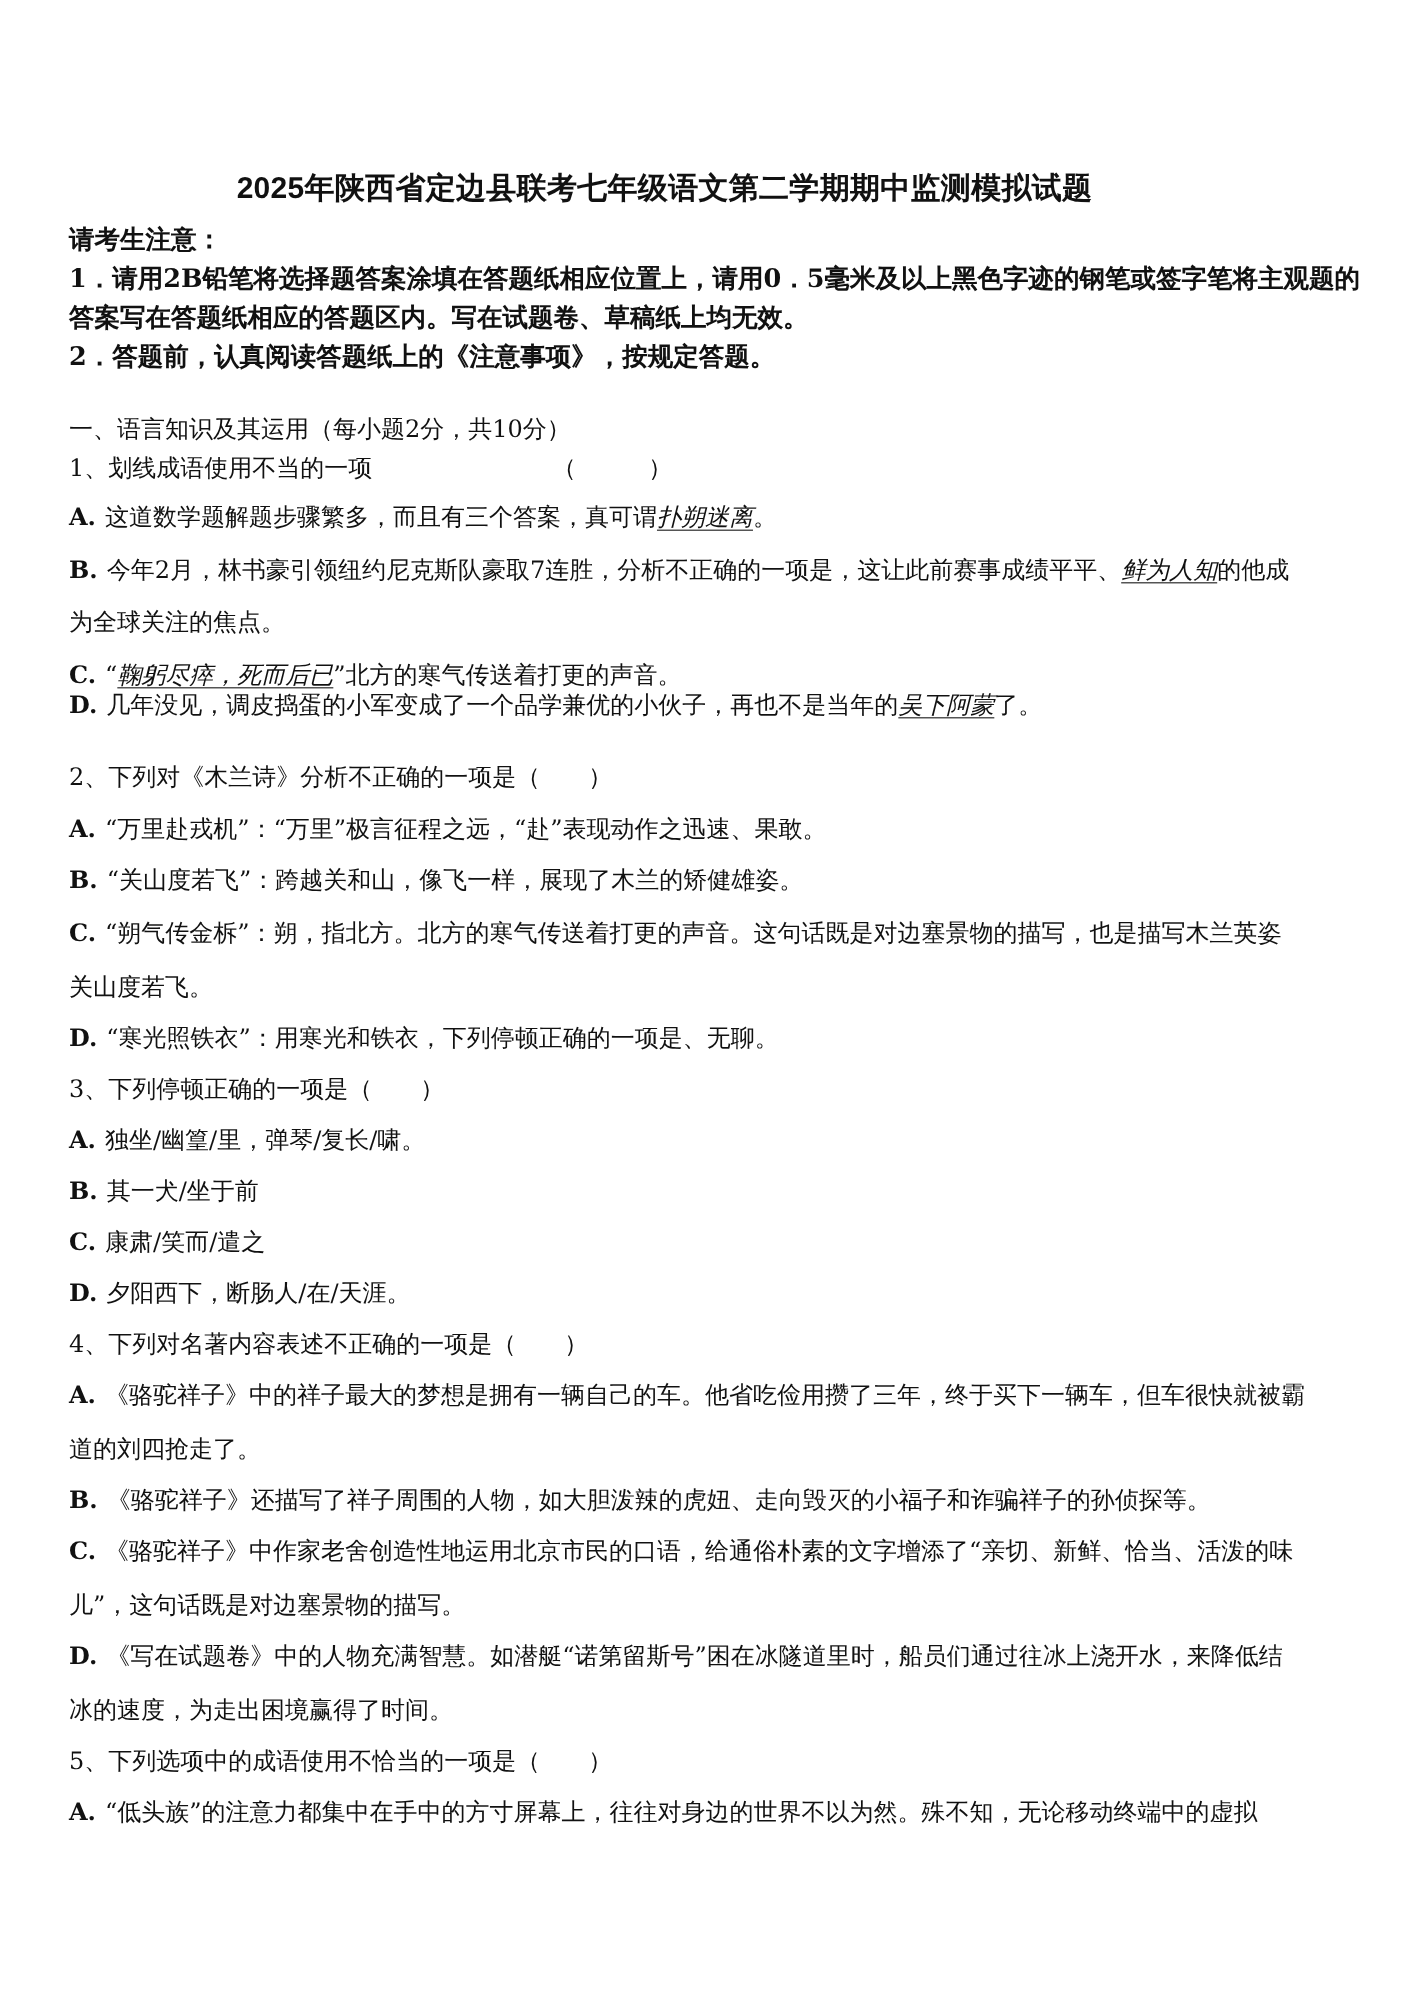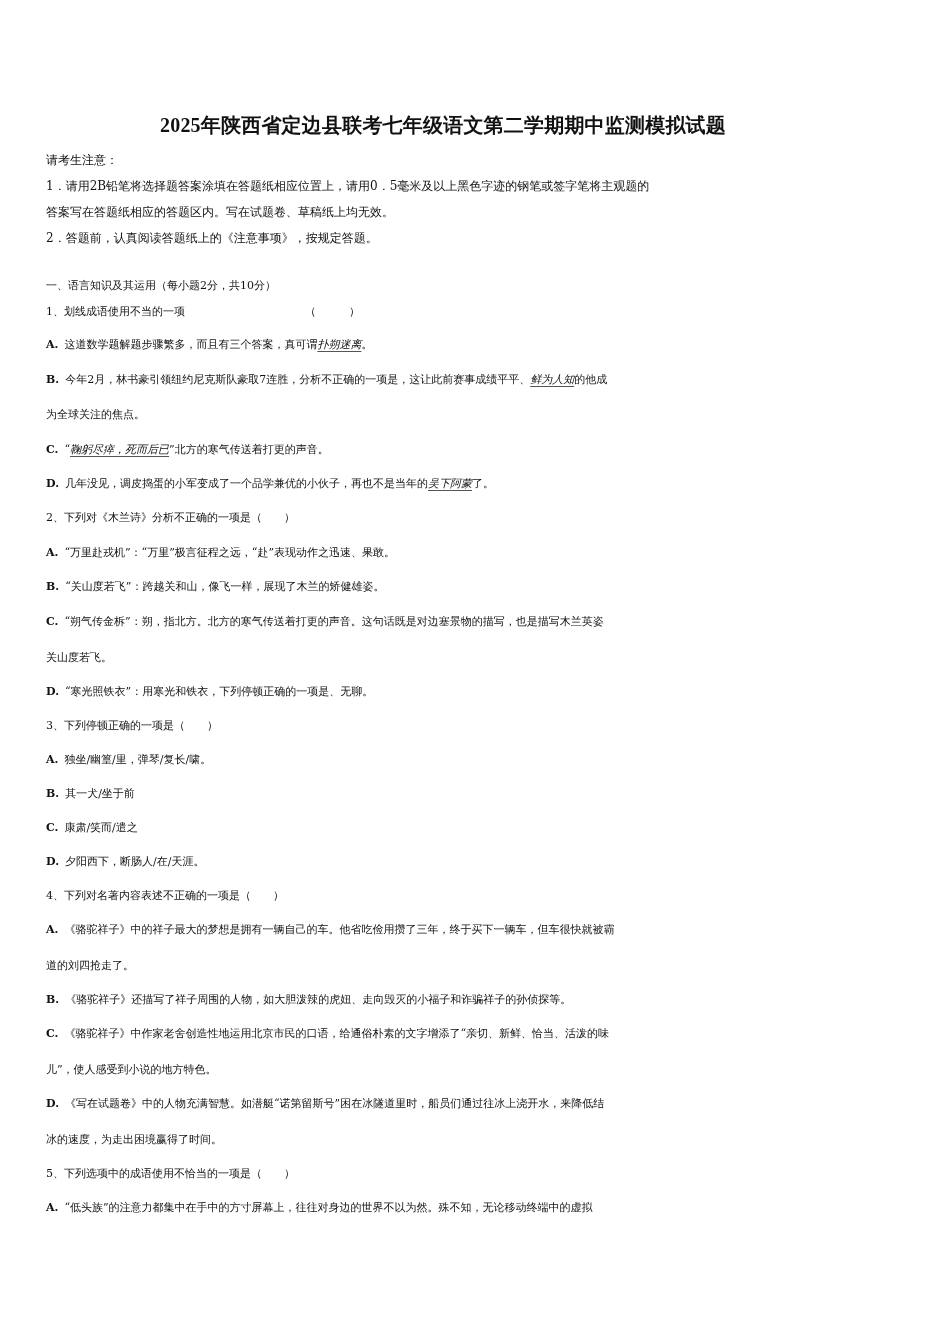--- a/index.html
+++ b/index.html
@@ -1,22 +1,22 @@
 <!DOCTYPE html>
 <html><head>
   <meta charset="utf-8">
   <style>
     html, body { margin:0; padding:0; background:#ffffff; }
     body { width:950px; height:1344px; position:relative; overflow:hidden;
            font-family:"DejaVu Serif","Liberation Serif",serif; color:#111; }
     .title { position:absolute; top:112px; left:0; width:886px; text-align:center;
-             font-family:Liberation Serif, serif; font-weight:bold;
+             font-family:Liberation Sans, sans-serif; font-weight:bold;
              font-size:20px; letter-spacing:0.2px; }
-    .line { position:absolute; left:46px; font-size:11px; white-space:nowrap; line-height:20px; }
-    .notice { font-size:12px; }
+    .line { position:absolute; left:46px; font-size:16px; white-space:nowrap; line-height:20px; }
+    .notice { font-size:17px;font-weight:bold; }
     .opt-label { font-weight:bold; margin-right:6px; }
     .u { text-decoration:underline; text-underline-offset:3px; text-decoration-color:#555;font-style:italic; }
     .paren { display:inline-block; }
   </style>
 </head>
 <body>
 
 <div class="title">2025年陕西省定边县联考七年级语文第二学期期中监测模拟试题</div>
 
 <div class="line notice" style="top:150px">请考生注意：</div>
@@ -32,21 +32,21 @@
 <div class="line" style="top:335px">
   <span class="opt-label">A.</span><span>这道数学题解题步骤繁多，而且有三个答案，真可谓</span><span class="u">扑朔迷离</span><span>。</span>
 </div>
 <div class="line" style="top:370px">
   <span class="opt-label">B.</span><span>今年2月，林书豪引领纽约尼克斯队豪取7连胜，分析不正确的一项是，这让此前赛事成绩平平、</span><span class="u">鲜为人知</span><span>的他成</span>
 </div>
 <div class="line" style="top:405px">为全球关注的焦点。</div>
 <div class="line" style="top:440px">
   <span class="opt-label">C.</span><span>“</span><span class="u">鞠躬尽瘁，死而后已</span><span>”北方的寒气传送着打更的声音。</span>
 </div>
-<div class="line" style="top:474px">
+<div class="line" style="top:460px">
   <span class="opt-label">D.</span><span>几年没见，调皮捣蛋的小军变成了一个品学兼优的小伙子，再也不是当年的</span><span class="u">吴下阿蒙</span><span>了。</span>
 </div>
 
 <div class="line" style="top:508px">2、下列对《木兰诗》分析不正确的一项是（　　）</div>
 <div class="line" style="top:543px"><span class="opt-label">A.</span><span>“万里赴戎机”：“万里”极言征程之远，“赴”表现动作之迅速、果敢。</span></div>
 <div class="line" style="top:577px"><span class="opt-label">B.</span><span>“关山度若飞”：跨越关和山，像飞一样，展现了木兰的矫健雄姿。</span></div>
 <div class="line" style="top:612px"><span class="opt-label">C.</span><span>“朔气传金柝”：朔，指北方。北方的寒气传送着打更的声音。这句话既是对边塞景物的描写，也是描写木兰英姿</span></div>
 <div class="line" style="top:648px">关山度若飞。</div>
 <div class="line" style="top:682px"><span class="opt-label">D.</span><span>“寒光照铁衣”：用寒光和铁衣，下列停顿正确的一项是、无聊。</span></div>
 
@@ -54,18 +54,18 @@
 <div class="line" style="top:750px"><span class="opt-label">A.</span><span>独坐/幽篁/里，弹琴/复长/啸。</span></div>
 <div class="line" style="top:784px"><span class="opt-label">B.</span><span>其一犬/坐于前</span></div>
 <div class="line" style="top:818px"><span class="opt-label">C.</span><span>康肃/笑而/遣之</span></div>
 <div class="line" style="top:852px"><span class="opt-label">D.</span><span>夕阳西下，断肠人/在/天涯。</span></div>
 
 <div class="line" style="top:886px">4、下列对名著内容表述不正确的一项是（　　）</div>
 <div class="line" style="top:920px"><span class="opt-label">A.</span><span>《骆驼祥子》中的祥子最大的梦想是拥有一辆自己的车。他省吃俭用攒了三年，终于买下一辆车，但车很快就被霸</span></div>
 <div class="line" style="top:956px">道的刘四抢走了。</div>
 <div class="line" style="top:990px"><span class="opt-label">B.</span><span>《骆驼祥子》还描写了祥子周围的人物，如大胆泼辣的虎妞、走向毁灭的小福子和诈骗祥子的孙侦探等。</span></div>
 <div class="line" style="top:1024px"><span class="opt-label">C.</span><span>《骆驼祥子》中作家老舍创造性地运用北京市民的口语，给通俗朴素的文字增添了“亲切、新鲜、恰当、活泼的味</span></div>
-<div class="line" style="top:1060px">儿”，使人感受到小说的地方特色。</div>
+<div class="line" style="top:1060px">儿”，这句话既是对边塞景物的描写。</div>
 <div class="line" style="top:1094px"><span class="opt-label">D.</span><span>《写在试题卷》中的人物充满智慧。如潜艇“诺第留斯号”困在冰隧道里时，船员们通过往冰上浇开水，来降低结</span></div>
 <div class="line" style="top:1130px">冰的速度，为走出困境赢得了时间。</div>
 
 <div class="line" style="top:1164px">5、下列选项中的成语使用不恰当的一项是（　　）</div>
 <div class="line" style="top:1198px"><span class="opt-label">A.</span><span>“低头族”的注意力都集中在手中的方寸屏幕上，往往对身边的世界不以为然。殊不知，无论移动终端中的虚拟</span></div>
 
 </body></html>

